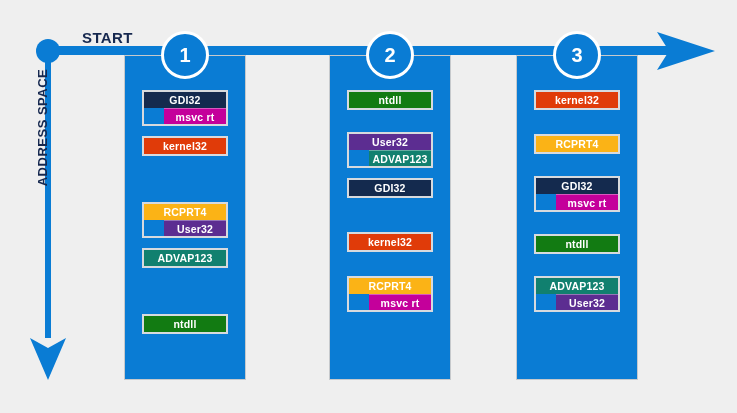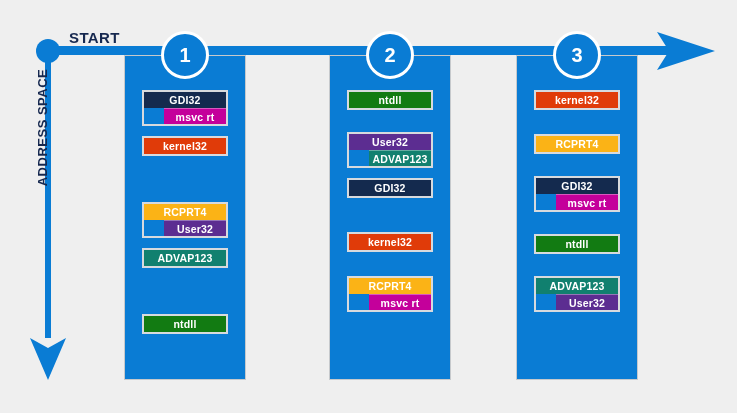--- a/index.html
+++ b/index.html
@@ -51,21 +51,21 @@
     text-align: center;
     transform: rotate(-90deg);
     font-size: 13px;
     font-weight: bold;
     letter-spacing: 0.5px;
     color: #16284f;
     white-space: nowrap;
   }
   #start-label {
     position: absolute;
-    left: 69px;
+    left: 82px;
     top: 29px;
     font-size: 15px;
     font-weight: bold;
     letter-spacing: 0.4px;
     color: #16284f;
   }
 
   
   #timeline-bar {
     position: absolute;

